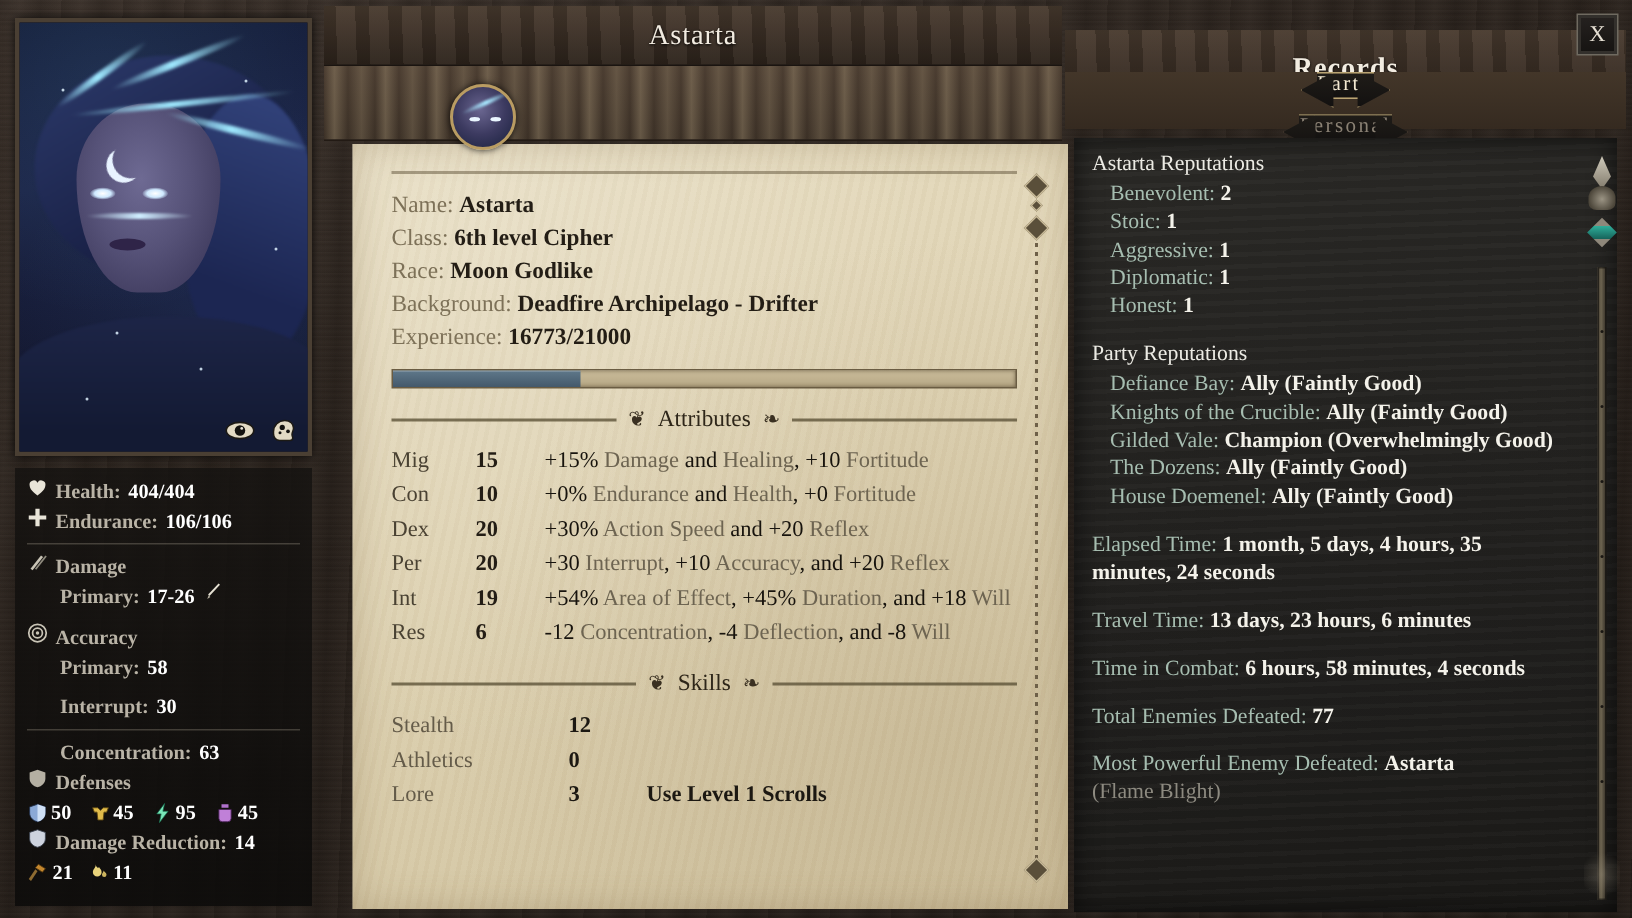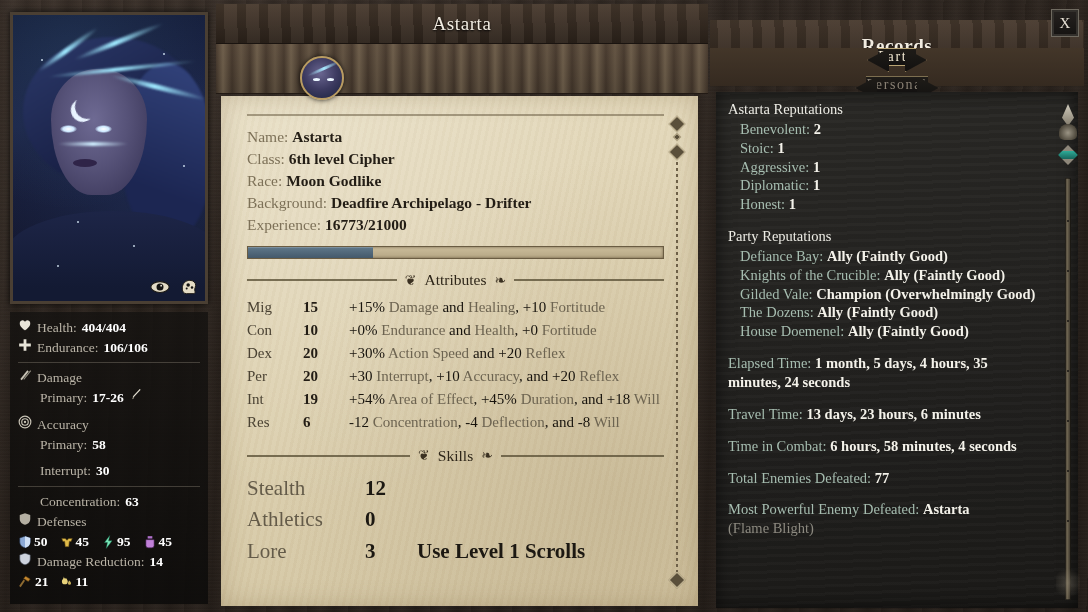--- a/index.html
+++ b/index.html
@@ -111,21 +111,21 @@
   #stats {
     position: absolute; left: 6px; top: 308px;
     width: 198px; height: 292px;
     background: linear-gradient(180deg, rgba(20,18,16,.80), rgba(12,11,10,.88));
     padding: 6px 6px 0 8px;
     color: #cfcabf;
     font-size: 13.5px;
     line-height: 1.46;
   }
   .stat-line { display: flex; align-items: baseline; gap: 5px; white-space: nowrap; }
-  .stat-label { color: #b9b3a6; }
+  .stat-label { color: #b9b3a6; font-weight: bold; }
   .stat-val { color: #ffffff; font-weight: bold; }
   .stat-sub { padding-left: 22px; }
   .divider { height: 1px; background: rgba(190,180,160,.28); margin: 5px 2px 5px 0; }
   .gap-sm { height: 7px; }
   .mini-icon { width: 14px; height: 14px; flex: 0 0 14px; }
   .defense-row { display: flex; align-items: center; gap: 3px; margin-top: 1px; }
   .defense-row .d-item { display: flex; align-items: center; gap: 2px; margin-right: 9px; }
   .dr-row { display: flex; align-items: center; gap: 0; }
   .dr-row .d-item { display: flex; align-items: center; gap: 3px; margin-right: 10px; }
 
@@ -165,21 +165,21 @@
     position: absolute; left: 4px; top: 9px; width: 36px; height: 3px;
     background: linear-gradient(90deg, rgba(140,225,255,0), #a8e8ff, rgba(140,225,255,0));
     transform: rotate(-24deg); border-radius: 50%; filter: blur(.6px);
   }
   #mini-portrait .mp-eye {
     position: absolute; top: 20px; width: 7px; height: 3px;
     background: #eaf6ff; border-radius: 50%; filter: blur(.3px);
   }
 
   #parchment {
-    position: absolute; left: 5px; top: 92px; width: 477px; height: 510px;
+    position: absolute; left: 19px; top: 92px; width: 477px; height: 510px;
     background:
       radial-gradient(ellipse at 20% 12%, rgba(255,255,255,.16), transparent 55%),
       radial-gradient(ellipse at 82% 78%, rgba(120,95,55,.14), transparent 60%),
       repeating-linear-gradient(102deg, rgba(150,125,85,.045) 0 3px, rgba(255,250,235,.035) 3px 7px),
       linear-gradient(168deg, #e6dcc0 0%, #ded2b2 45%, #d2c4a1 100%);
     box-shadow: inset 0 0 24px rgba(120,95,60,.30);
     padding: 18px 34px 0 26px;
     color: #2a241b;
     overflow: hidden;
   }
@@ -225,21 +225,21 @@
   .section-head .curl { font-size: 14px; color: #3a3021; }
 
   table.attrs { border-collapse: collapse; width: 100%; }
   table.attrs td { vertical-align: top; padding: 1px 0 2px 0; font-size: 15px; line-height: 1.33; }
   td.a-name { width: 56px; color: #4a4233; padding-left: 8px; }
   td.a-val  { width: 46px; color: #231d15; font-weight: bold; }
   td.a-eff  { color: #17130d; }
   .kw { color: #6d6451; }
 
   table.skills { border-collapse: collapse; width: 100%; }
-  table.skills td { padding: 1px 0 2px 0; font-size: 21px; line-height: 1.36; }
+  table.skills td { padding: 1px 0 2px 0; font-size: 15px; line-height: 1.36; }
   td.s-name { width: 118px; color: #645b49; padding-left: 2px; }
   td.s-val  { width: 52px; color: #1c1812; font-weight: bold; }
   td.s-note { color: #1c1812; font-weight: bold; }
 
   
   #right-col { position: absolute; left: 710px; top: 4px; width: 374px; height: 604px; }
   #rec-titlebar {
     position: absolute; left: 0; top: 16px; width: 374px; height: 52px;
     background:
       repeating-linear-gradient(88deg, rgba(0,0,0,.16) 0 9px, rgba(255,255,255,.03) 9px 22px),

